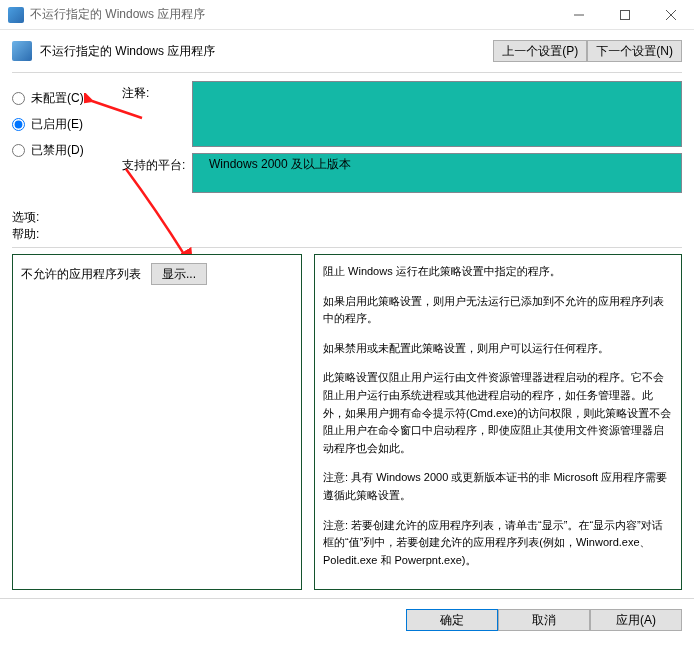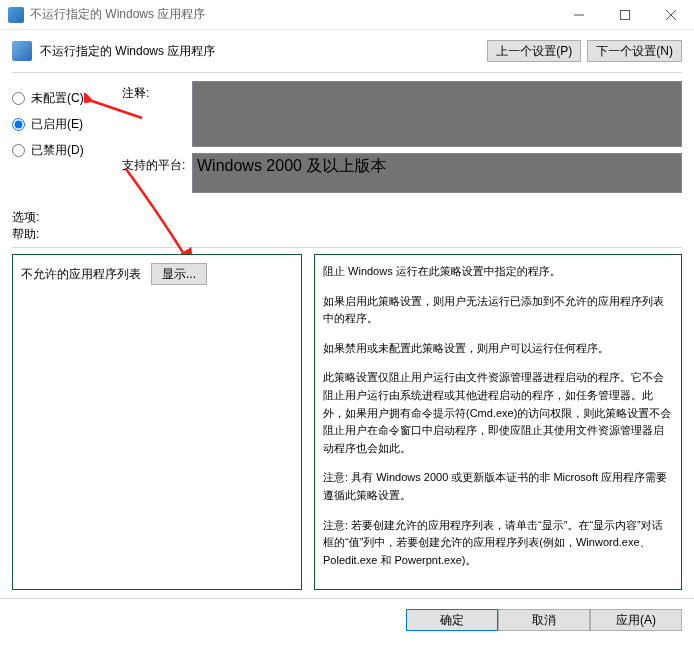--- a/index.html
+++ b/index.html
@@ -39,21 +39,21 @@
     align-items: center;
     padding: 10px 12px 6px 12px;
   }
   .header-icon {
     width: 20px; height: 20px;
     background: linear-gradient(135deg,#6db3e8,#2b6cb0);
     border-radius: 2px;
     margin-right: 8px;
   }
   .header-title { flex: 1; font-size: 12px; }
-  .nav-btns { display: flex; gap: 6px; }
+  .nav-btns { display: flex; }
   .winbtn {
     min-width: 92px;
     height: 22px;
     border: 1px solid #adadad;
     background: #e1e1e1;
     font-size: 12px;
     padding: 0 8px;
     cursor: default;
     font-family: inherit;
   }
@@ -67,24 +67,24 @@
   }
   .radio-col { width: 100px; padding-top: 4px; }
   .radio-item { display: flex; align-items: center; height: 26px; gap: 6px; }
   .radio-item input { margin: 0; }
   .fields-col { flex: 1; }
   .field-row { display: flex; margin-bottom: 6px; }
   .field-label { width: 70px; padding-top: 4px; }
   .textarea {
     flex: 1;
     border: 1px solid #828790;
-    background: #737373;
+    background: #14b8a6;
     font-family: inherit;
-    font-size: 16px;
-    padding: 2px 4px;
+    font-size: 12px;
+    padding: 2px 16px;
     resize: none;
     overflow-y: scroll;
   }
   .textarea.comment { height: 66px; }
   .textarea.platform { height: 40px; }
   .arrow {
     position: absolute;
     pointer-events: none;
   }
   .labels-row {

